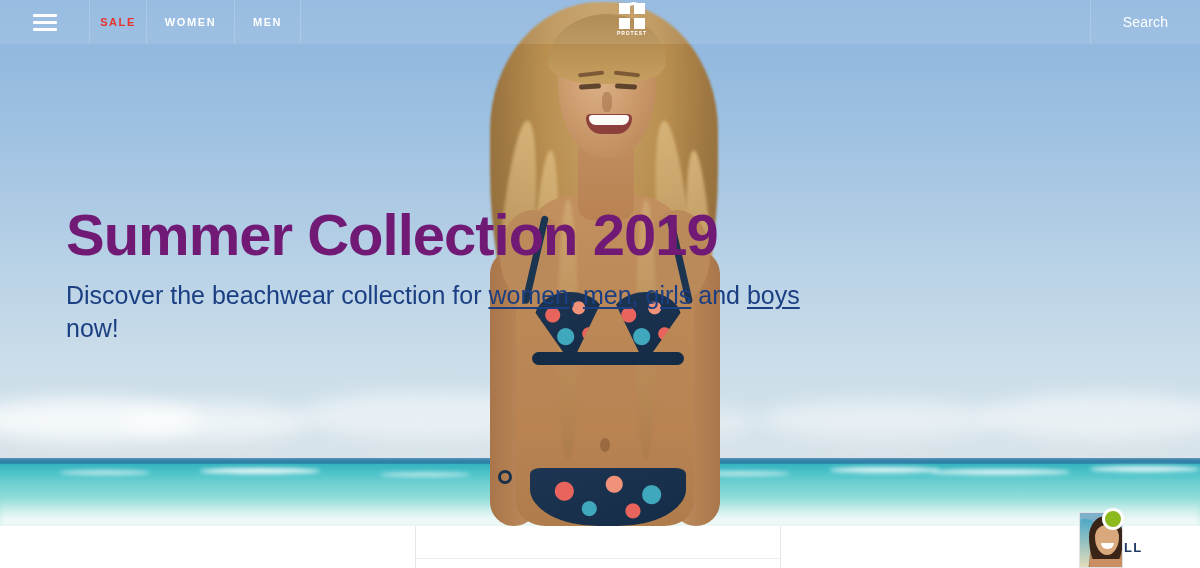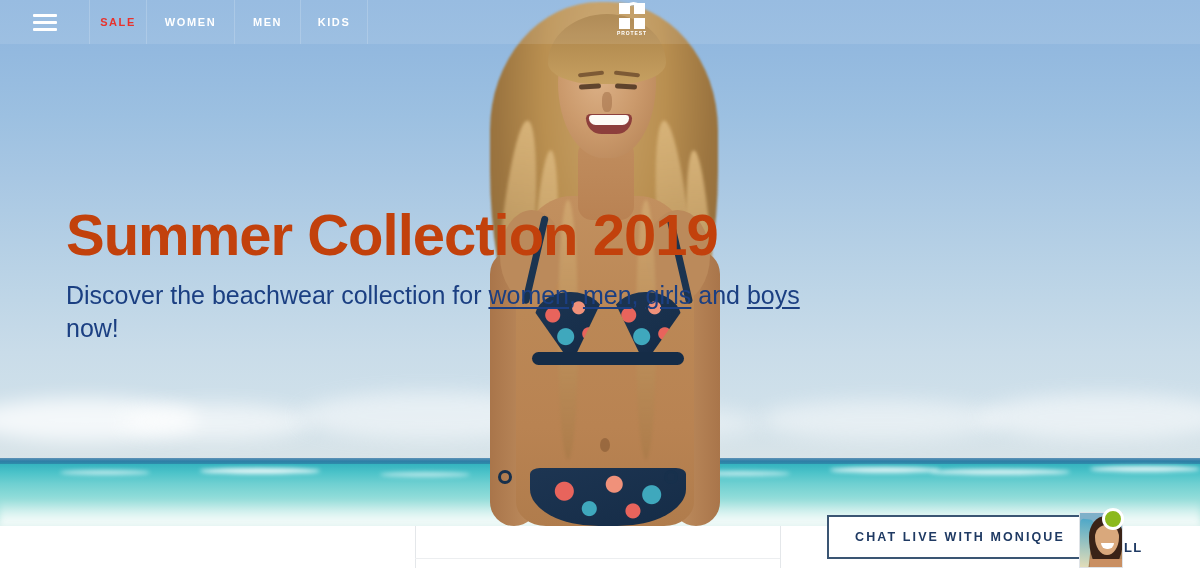--- a/index.html
+++ b/index.html
@@ -219,21 +219,21 @@
   .logo-mark .ring {
     position:absolute; left:5px; top:-1px; width:19px; height:19px;
     border:3px solid #fff; border-radius:50%;
     clip-path:polygon(0 0,100% 0,100% 55%,0 55%);
   }
   .logo-word { font-size:5px; letter-spacing:.9px; color:#fff; font-weight:bold; margin-top:1px; }
 
   
   .hero-copy { position:absolute; left:66px; top:204px; width:740px; z-index:30; }
   .hero-title {
-    font-size:58px; font-weight:bold; color:#c2410c; line-height:1.06;
+    font-size:58px; font-weight:bold; color:#701a75; line-height:1.06;
     letter-spacing:-1px;
   }
   .hero-sub {
     margin-top:14px; font-size:25px; color:#1b3f82; line-height:1.32;
     font-weight:normal;
   }
   .hero-sub a { color:#1b3f82; text-decoration:underline; text-underline-offset:3px; cursor:pointer; }
 
   
   .below {
@@ -346,23 +346,23 @@
     <div class="nav-cell nav-burger">
       <span class="burger-glyph">
         <span></span>
           <span></span>
           <span></span>
       </span>
     </div>
     <div class="nav-cell nav-sale">SALE</div>
     <div class="nav-cell nav-women">WOMEN</div>
     <div class="nav-cell nav-men">MEN</div>
-    <div class="nav-cell nav-kids">KIDS</div>
     <div class="nav-spacer"></div>
     <div class="nav-right">
+      <div class="nav-cell nav-search">Search</div>
     </div>
   </nav>
 
   <div class="logo">
     <div class="logo-mark">
       <span class="q q1"></span>
         <span class="q q2"></span>
       <span class="q q3"></span>
         <span class="q q4"></span>
       <span class="ring"></span>
@@ -377,23 +377,20 @@
     </p>
   </div>
 
   <div class="below">
     <div class="col-div cd1"></div>
     <div class="col-div cd2"></div>
     <div class="row-rule"></div>
   </div>
 
   <div class="chat-tail">LL</div>
-  <div class="chat">
-    <span class="chat-label">CHAT LIVE WITH MONIQUE</span>
-  </div>
   <div class="chat-avatar">
     <div class="av-sky"></div>
     <div class="av-board"></div>
     <div class="av-hair"></div>
     <div class="av-face"></div>
     <div class="av-smile"></div>
     <div class="av-body"></div>
   </div>
   <div class="status-dot"></div>
 

